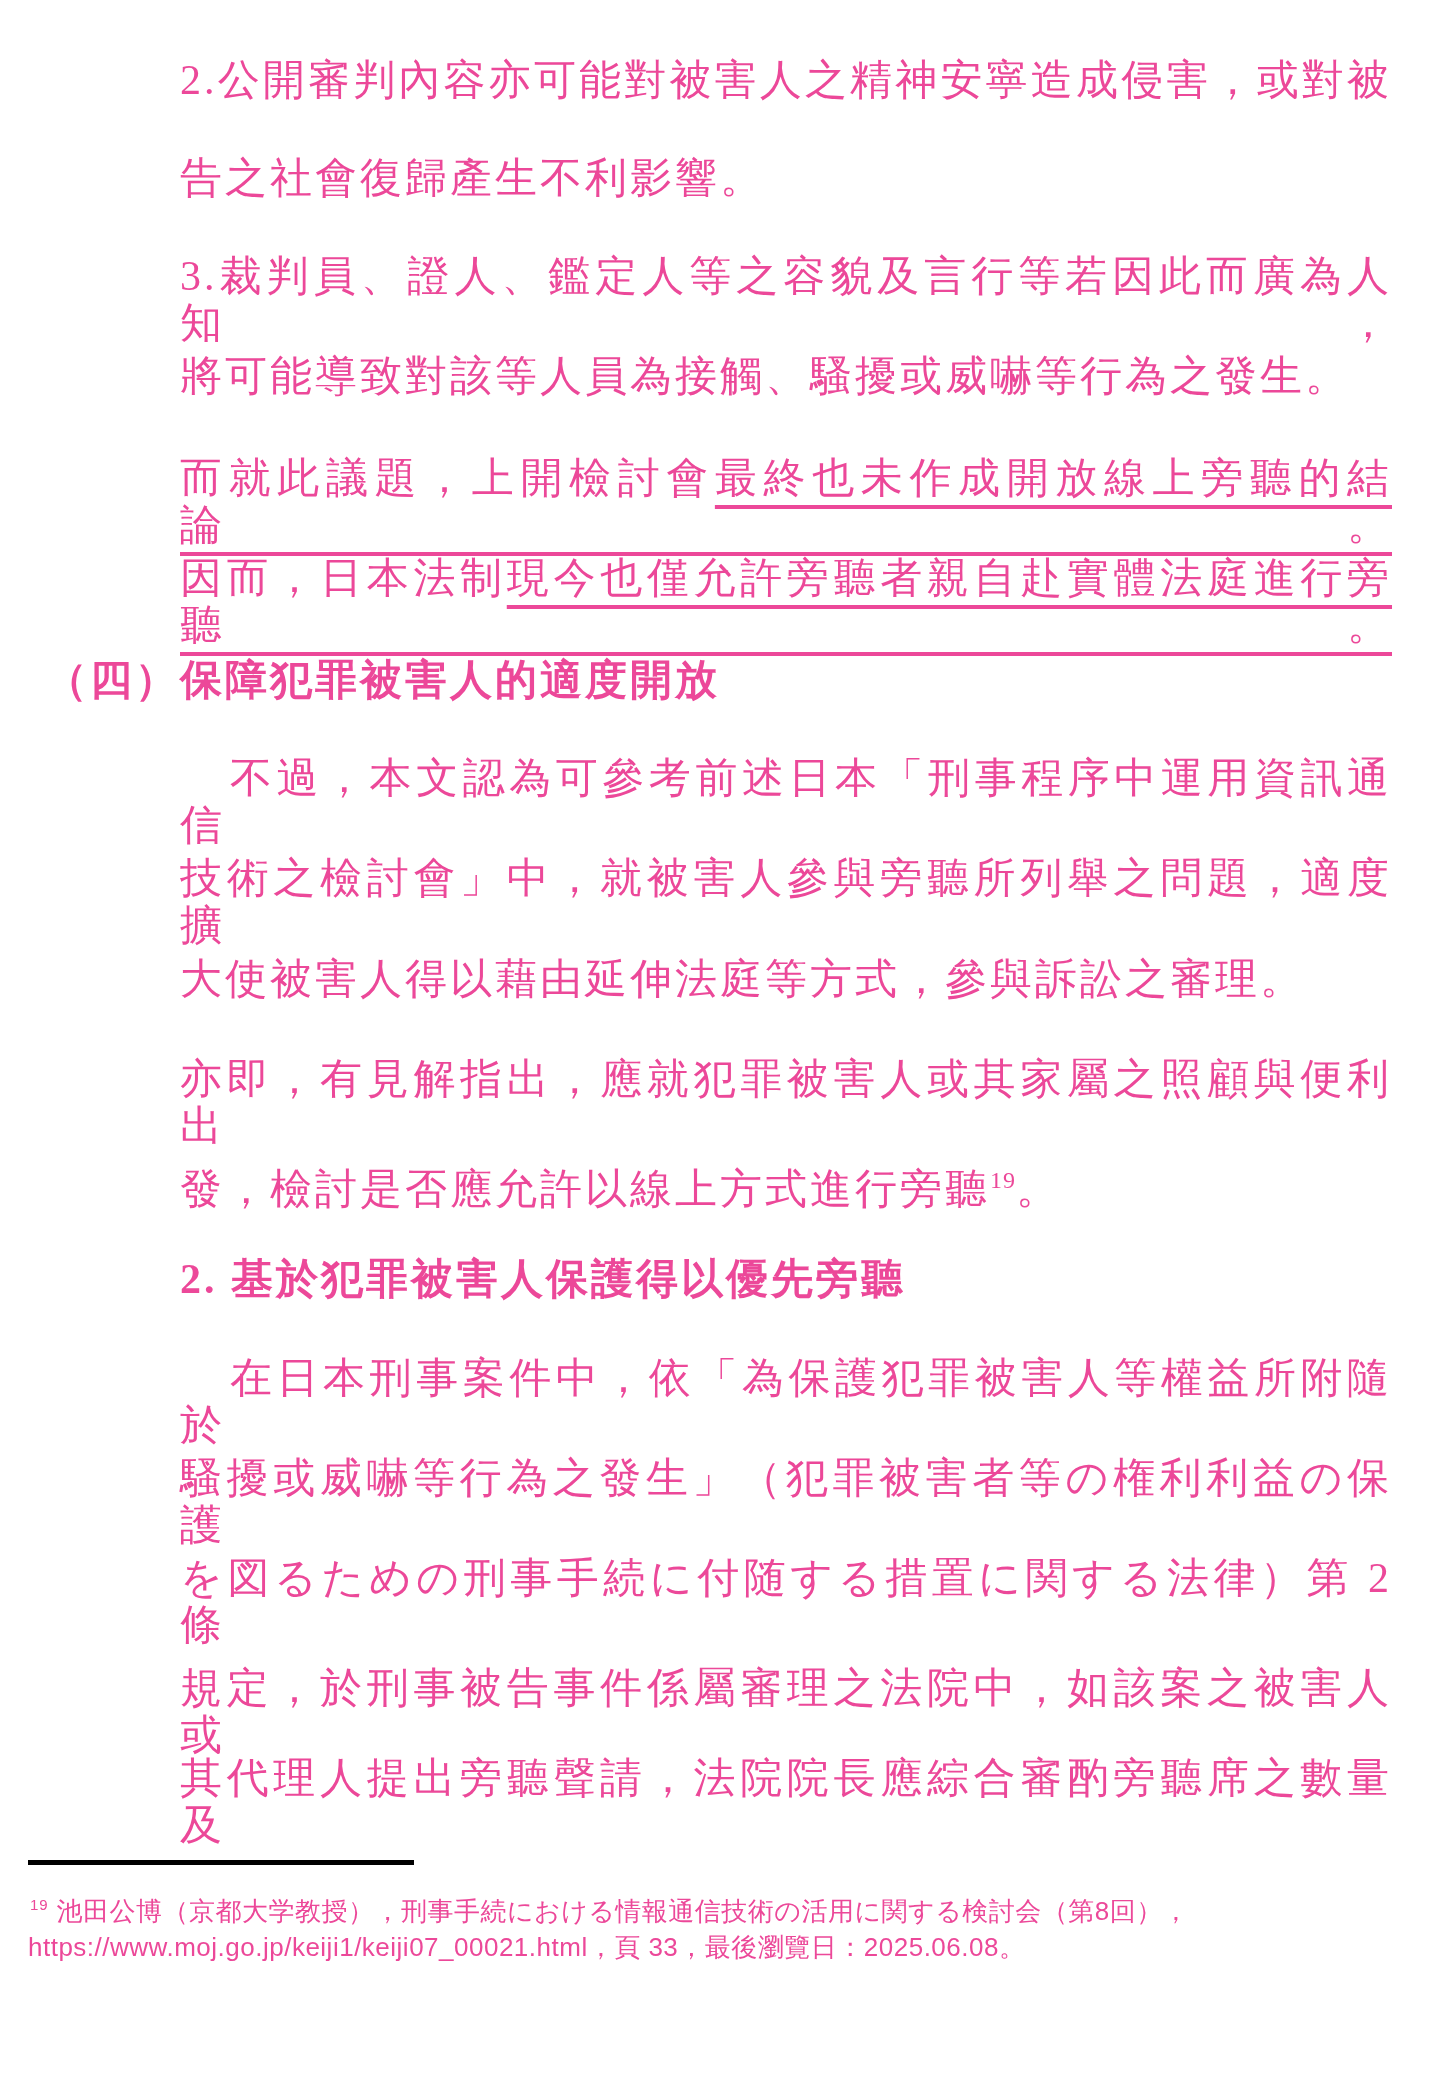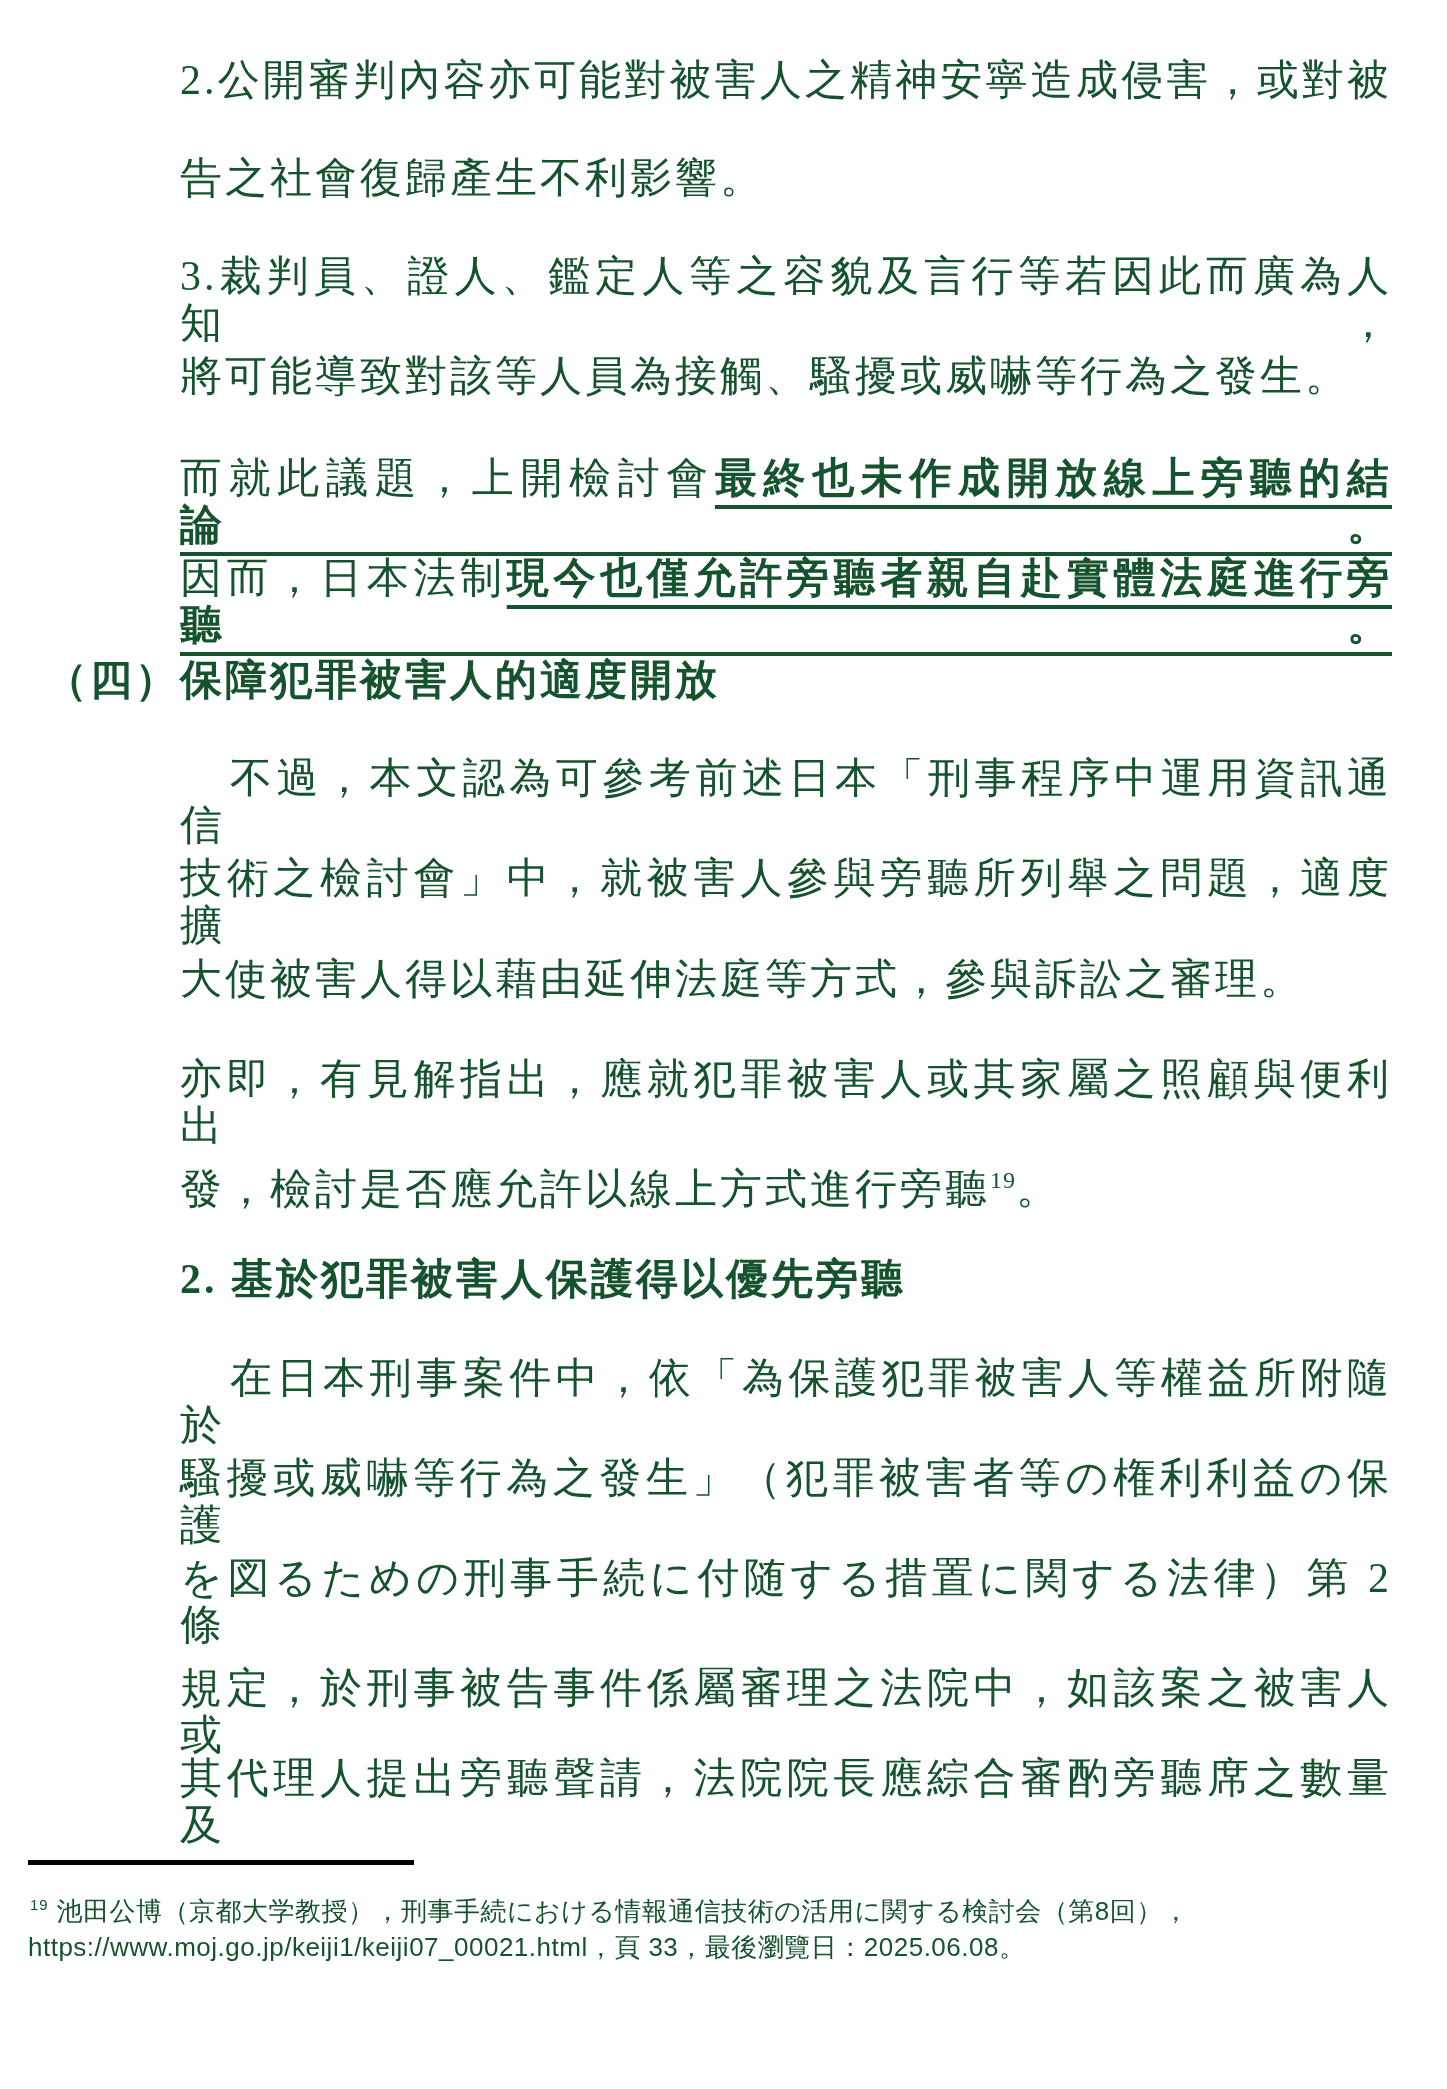--- a/index.html
+++ b/index.html
@@ -1,41 +1,41 @@
 <!DOCTYPE html>
 <html><head>
 <meta charset="utf-8">
 <style>
   html,body{margin:0;padding:0;background:#888;}
   .page{
     position:relative;
     width:1447px;height:2089px;
     margin:0 auto;
     background:#ffffff;
-    color:#14532d;
+    color:#ec4899;
     font-family:"Liberation Serif","DejaVu Serif",serif;
     overflow:hidden;
   }
   .line{
     position:absolute;
     font-size:42px;
     line-height:47px;
     letter-spacing:3px;
     white-space:nowrap;
   }
   .line.justify{
     white-space:normal;
     width:1212px;
     text-align:justify;
     text-align-last:justify;
     text-justify:inter-character;
   }
   .line.bold{font-weight:bold;}
   .emph{
-    font-weight:bold;
+    font-weight:normal;
     text-decoration:underline;
     text-decoration-thickness:4px;
     text-underline-offset:13px;
   }
   .sup{
     font-size:24px;
     vertical-align:super;
     letter-spacing:1px;
   }
   .line.footnote{

